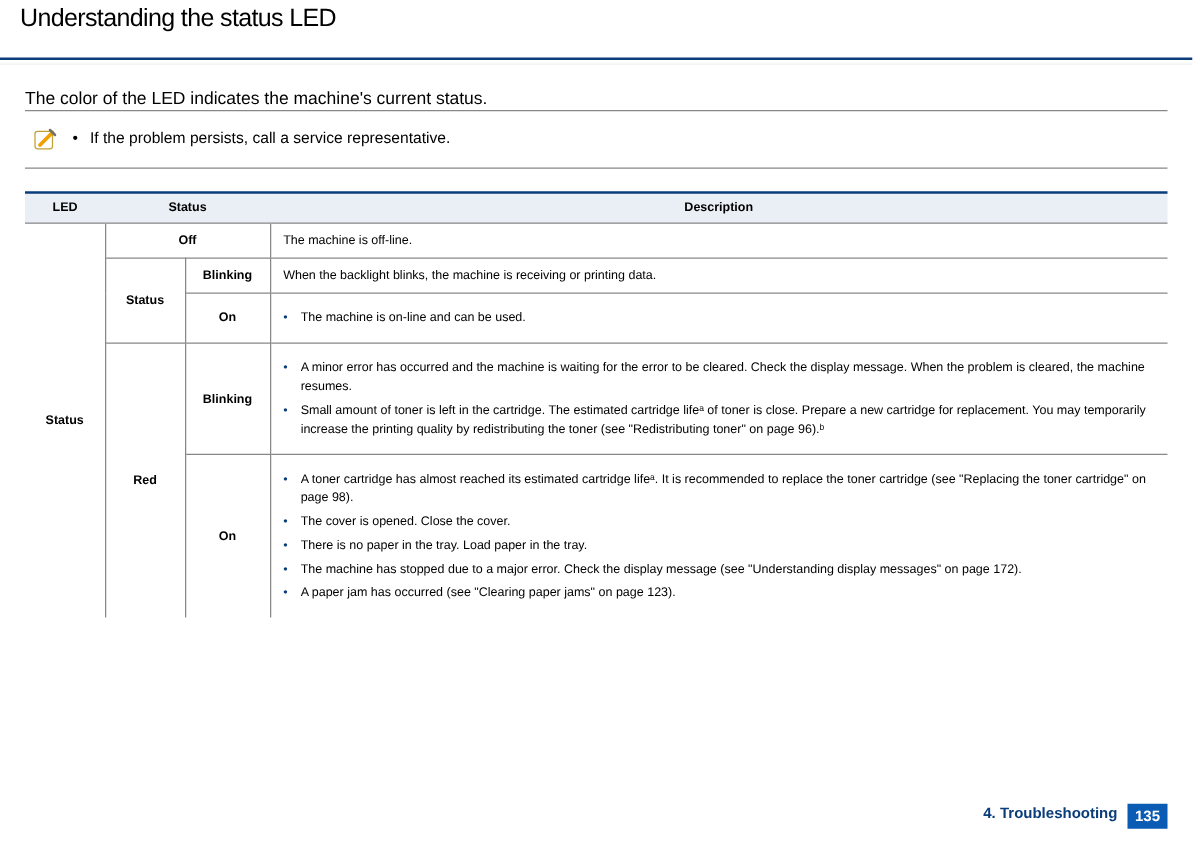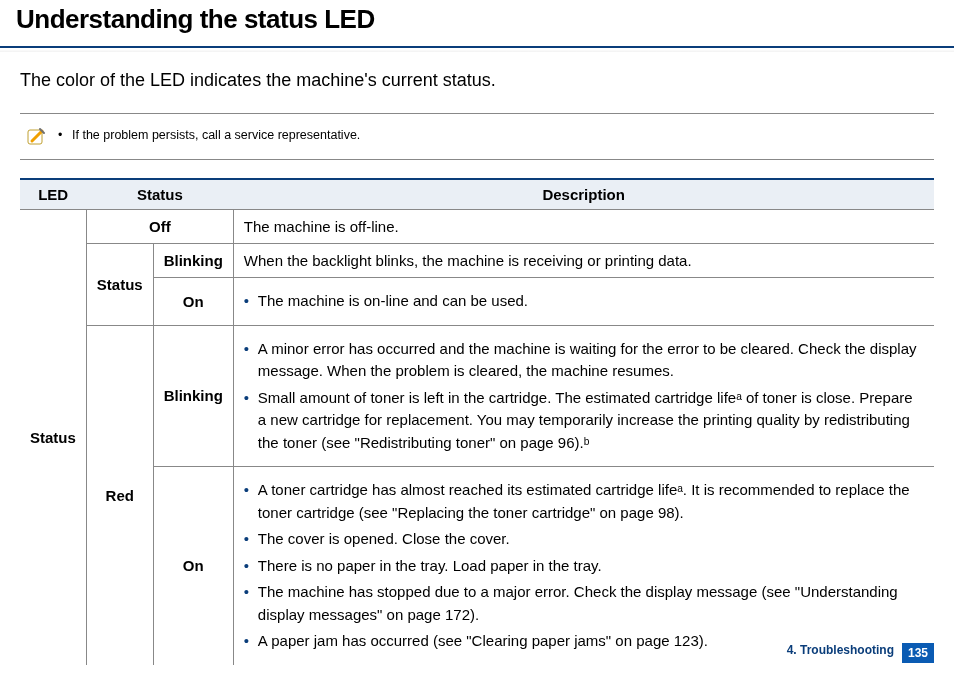--- a/index.html
+++ b/index.html
@@ -11,39 +11,39 @@
     position: relative;
     color: #000;
     font-size: 13px;
   }
   .header {
     position: relative;
     padding: 4px 0 0 16px;
     height: 52px;
   }
   .header h1 {
-    font-size: 26px;
-    font-weight: 700;
+    font-size: 20px;
+    font-weight: 400;
     color: #000;
     font-family: "Segoe UI", Arial, sans-serif;
     letter-spacing: -0.5px;
   }
   .header-rule {
     position: absolute;
     left: 0; right: 0; top: 46px;
     height: 6px;
     background: linear-gradient(to bottom, rgba(0,0,0,0) 0%, rgba(0,0,0,0) 30%, rgba(0,0,0,0.05) 100%);
     border-top: 2px solid #0a3d7a;
   }
   .content {
     padding: 18px 20px 0 20px;
   }
   .intro {
-    font-size: 18px;
-    margin-bottom: 22px;
+    font-size: 14px;
+    margin-bottom: 2px;
   }
   .note-block {
     border-top: 1px solid #888;
     border-bottom: 1px solid #888;
     padding: 10px 0 10px 0;
     display: flex;
     gap: 12px;
     margin-bottom: 18px;
   }
   .note-icon {
@@ -65,21 +65,21 @@
   .note-list li::before {
     content: "•";
     position: absolute;
     left: 0;
     color: #000;
   }
   table.led {
     width: 100%;
     border-collapse: collapse;
     border-top: 2px solid #0a3d7a;
-    font-size: 15px;
+    font-size: 10px;
   }
   table.led th {
     background: #eaeff5;
     font-weight: 700;
     text-align: center;
     padding: 6px 8px;
     border-bottom: 1px solid #888;
   }
   table.led td {
     border-bottom: 1px solid #888;

